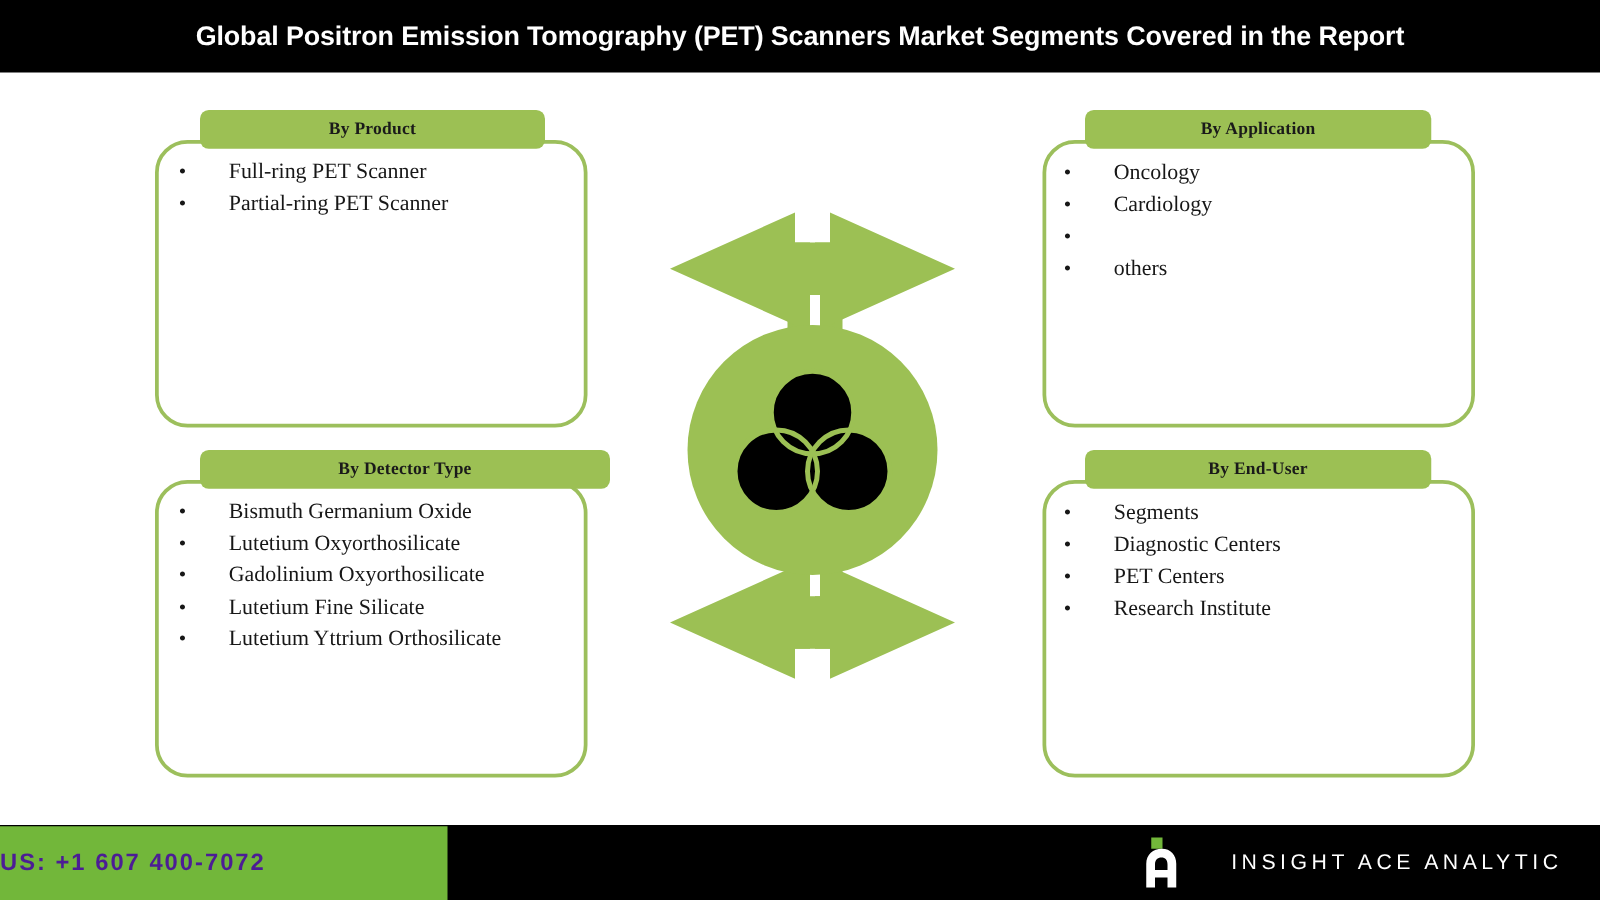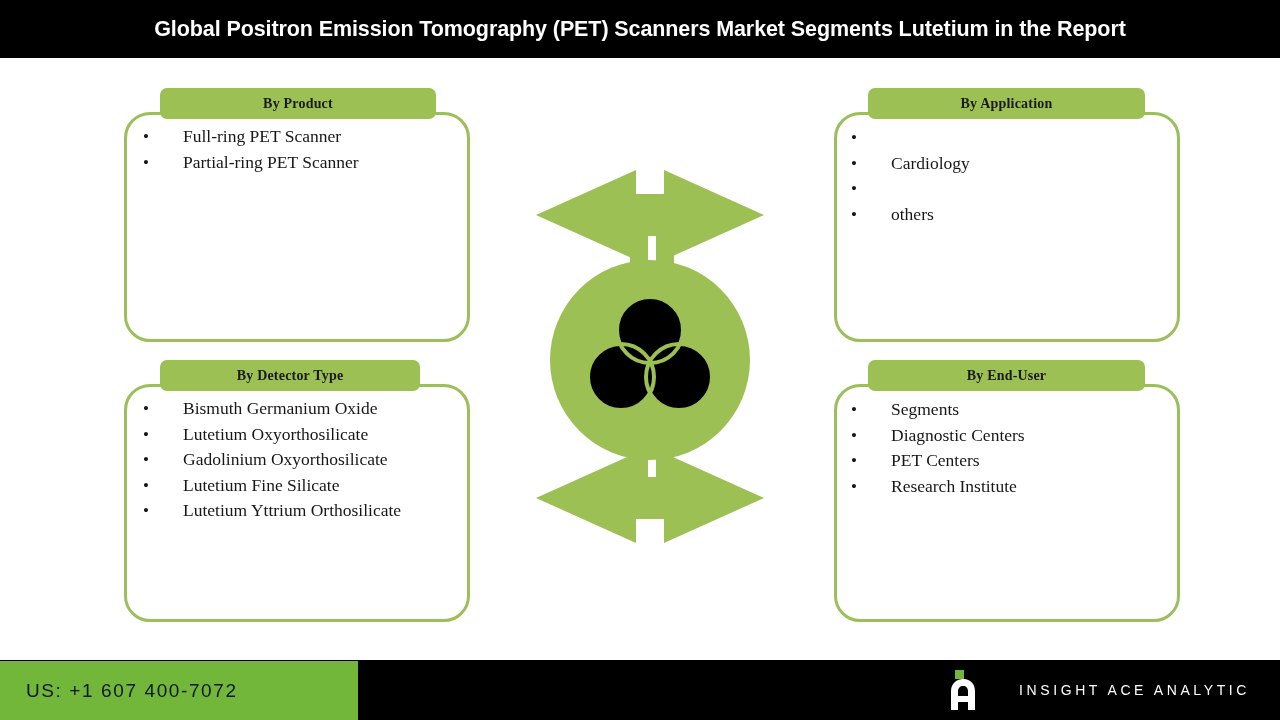--- a/index.html
+++ b/index.html
@@ -65,21 +65,21 @@
     z-index: 5;
   }
   .pill-label {
     font-family: "Liberation Serif", serif;
     font-weight: bold;
     font-size: 14px;
     color: #1a1a1a;
     letter-spacing: 0.2px;
   }
   #pill-product     { left: 160px; top: 88px;  width: 276px; }
-  #pill-detector    { left: 160px; top: 360px; width: 260px; }
+  #pill-detector    { left: 160px; top: 360px; width: 328px; }
   #pill-application { left: 868px; top: 88px;  width: 277px; }
   #pill-enduser     { left: 868px; top: 360px; width: 277px; }
 
   
   .bullets {
     position: absolute;
     z-index: 4;
   }
   #list-product     { left: 143px; top: 124px; width: 320px; }
   #list-detector    { left: 143px; top: 396px; width: 320px; }
@@ -128,53 +128,52 @@
   #footer-phone-band {
     position: absolute;
     left: 0; top: 661px;
     width: 358px;
     height: 59px;
     background: #72b73a;
     display: flex;
     align-items: center;
   }
   #footer-phone {
-    padding-left: 26px;
     font-family: "Liberation Sans", sans-serif;
-    font-weight: normal;
+    font-weight: bold;
     font-size: 19px;
-    color: #0f172a;
+    color: #4c1d95;
     letter-spacing: 1.6px;
   }
   #brand {
     position: absolute;
     right: 30px;
     top: 660px;
     height: 60px;
     display: flex;
     align-items: center;
     gap: 18px;
   }
   #brand-logo { width: 46px; height: 46px; position: relative; }
   #brand-name {
     font-family: "Liberation Sans", sans-serif;
-    font-size: 14px;
+    font-size: 17px;
     color: #ffffff;
     letter-spacing: 3.6px;
     font-weight: normal;
     margin-left: 14px;
   }
 </style>
 </head>
 <body>
 
 <div id="canvas">
 
   <div id="title-bar">
-    <div id="title-text">Global Positron Emission Tomography (PET) Scanners Market Segments Lutetium in the Report</div>
+    <div id="title-text">Global Positron Emission Tomography (PET) Scanners Market Segments Covered in the Report</div>
   </div>
 
   <div class="card" id="card-product"></div>
   <div class="card" id="card-detector"></div>
   <div class="card" id="card-application"></div>
   <div class="card" id="card-enduser"></div>
 
   <div class="pill" id="pill-product">
     <span class="pill-label">By Product</span>
   </div>
@@ -195,20 +194,21 @@
     </div>
     <div class="bullet-row">
       <span class="bullet-dot">•</span>
       <span class="bullet-text">Partial-ring PET Scanner</span>
     </div>
   </div>
 
   <div class="bullets" id="list-application">
     <div class="bullet-row">
       <span class="bullet-dot">•</span>
+      <span class="bullet-text">Oncology</span>
     </div>
     <div class="bullet-row">
       <span class="bullet-dot">•</span>
       <span class="bullet-text">Cardiology</span>
     </div>
     <div class="bullet-row">
       <span class="bullet-dot">•</span>
     </div>
     <div class="bullet-row">
       <span class="bullet-dot">•</span>

